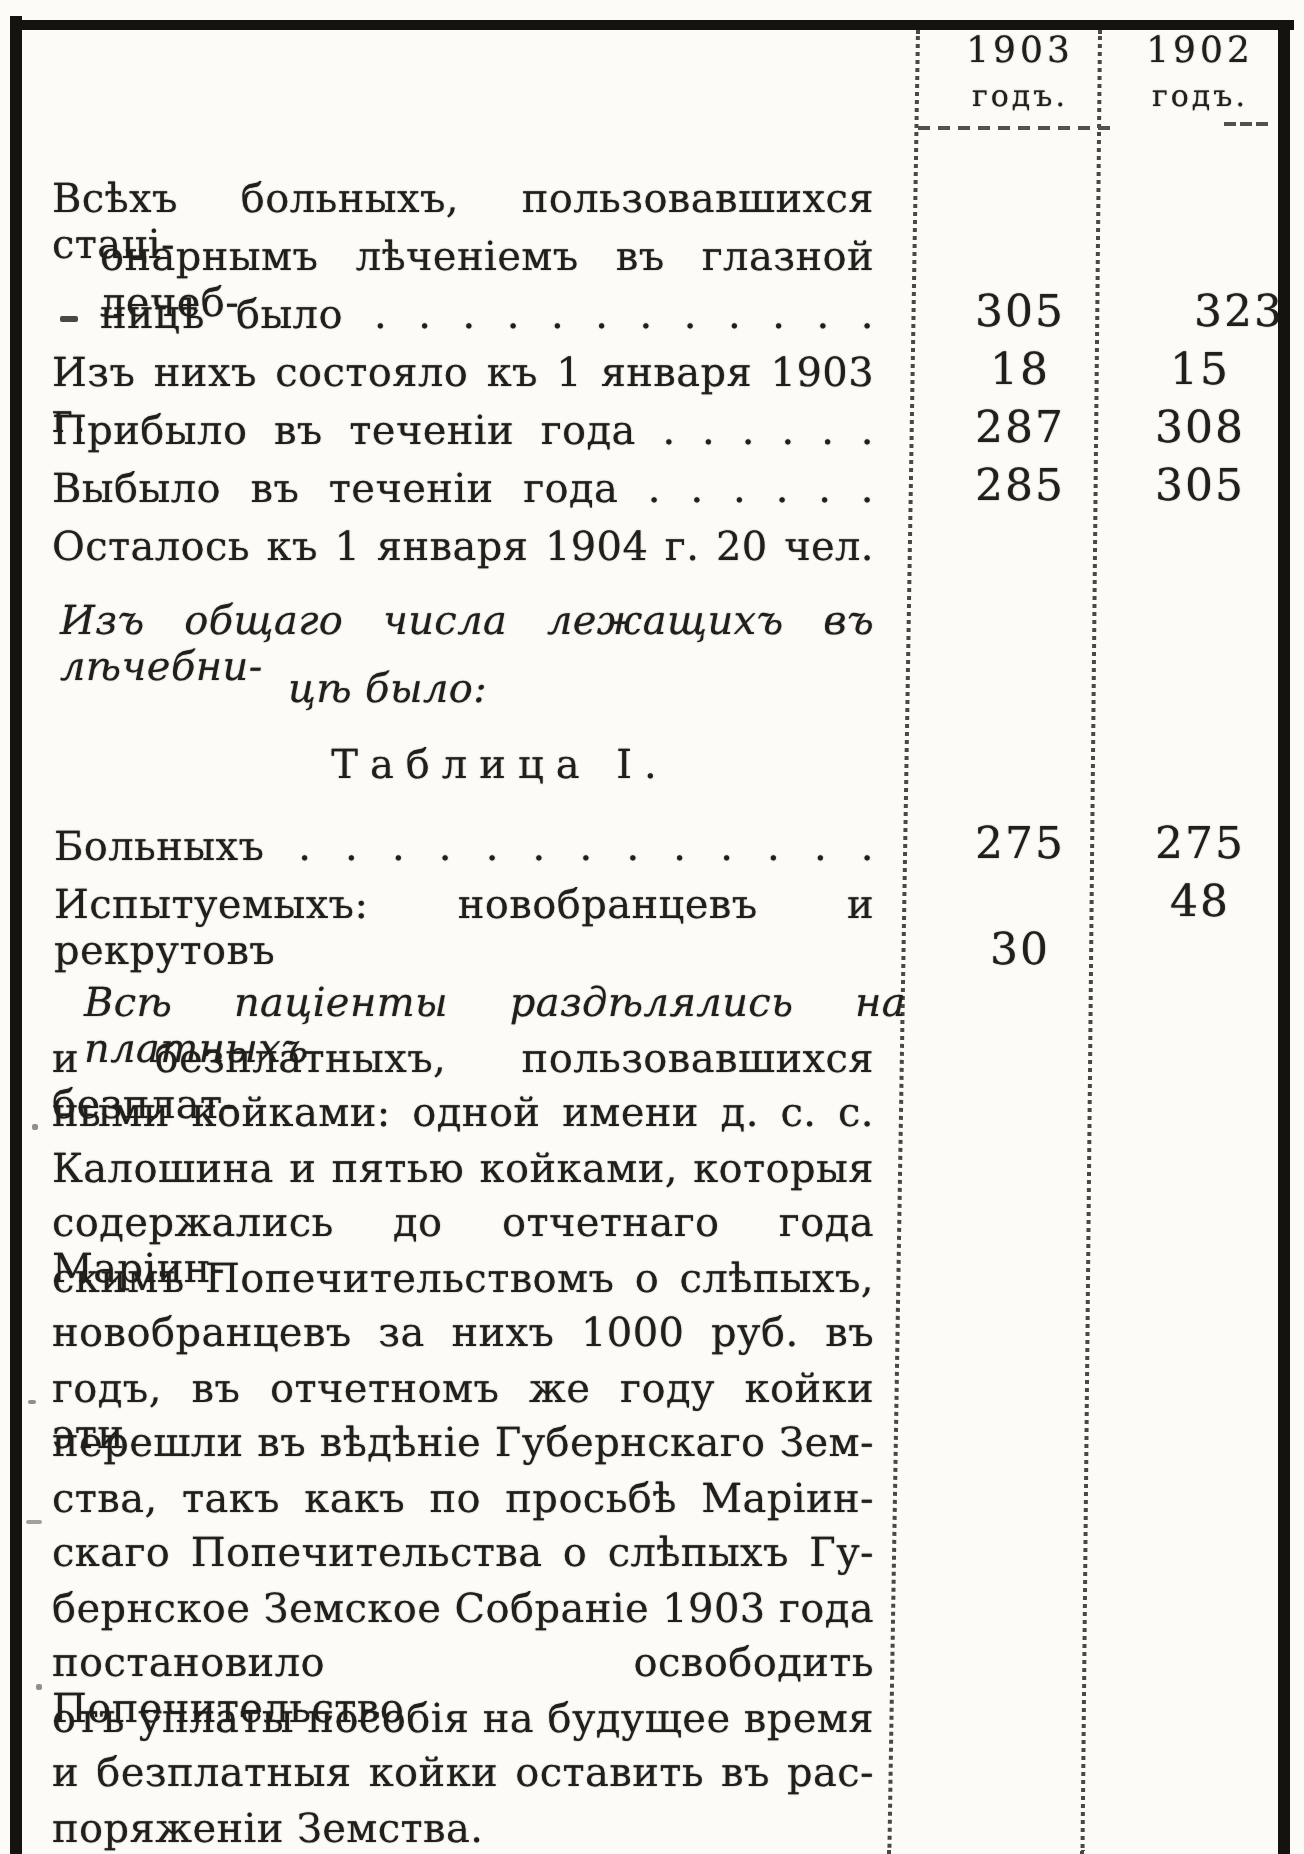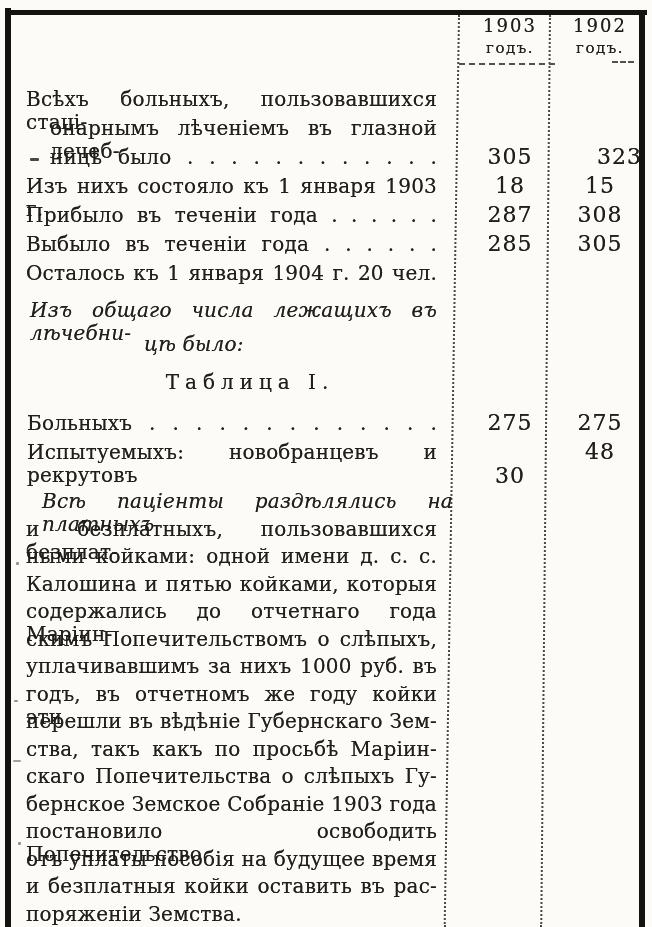--- a/index.html
+++ b/index.html
@@ -86,21 +86,21 @@
   <div class="num n2" style="top:410px;">275</div>
   <div class="num n1" style="top:463px;">30</div>
   <div class="num n2" style="top:439px;">48</div>
 
   <div class="tl j" style="left:42px; top:490px; width:411px;font-style:italic;">Всѣ паціенты раздѣлялись на платныхъ</div>
   <div class="tl j" style="left:26px; top:518px; width:411px;">и безплатныхъ, пользовавшихся безплат-</div>
   <div class="tl j" style="left:26px; top:545px; width:411px;">ными койками: одной имени д. с. с.</div>
   <div class="tl j" style="left:26px; top:573px; width:411px;">Калошина и пятью койками, которыя</div>
   <div class="tl j" style="left:26px; top:600px; width:411px;">содержались до отчетнаго года Маріин-</div>
   <div class="tl j" style="left:26px; top:628px; width:411px;">скимъ Попечительствомъ о слѣпыхъ,</div>
-  <div class="tl j" style="left:26px; top:655px; width:411px;">уплачивавшимъ за нихъ 1000 руб. въ</div>
+  <div class="tl j" style="left:26px; top:655px; width:411px;">новобранцевъ за нихъ 1000 руб. въ</div>
   <div class="tl j" style="left:26px; top:683px; width:411px;">годъ, въ отчетномъ же году койки эти</div>
   <div class="tl j" style="left:26px; top:710px; width:411px;">перешли въ вѣдѣніе Губернскаго Зем-</div>
   <div class="tl j" style="left:26px; top:738px; width:411px;">ства, такъ какъ по просьбѣ Маріин-</div>
   <div class="tl j" style="left:26px; top:765px; width:411px;">скаго Попечительства о слѣпыхъ Гу-</div>
   <div class="tl j" style="left:26px; top:793px; width:411px;">бернское Земское Собраніе 1903 года</div>
   <div class="tl j" style="left:26px; top:820px; width:411px;">постановило освободить Попечительство</div>
   <div class="tl j" style="left:26px; top:848px; width:411px;">отъ уплаты пособія на будущее время</div>
   <div class="tl j" style="left:26px; top:875px; width:411px;">и безплатныя койки оставить въ рас-</div>
   <div class="tl" style="left:26px; top:903px;">поряженіи Земства.</div>
 

